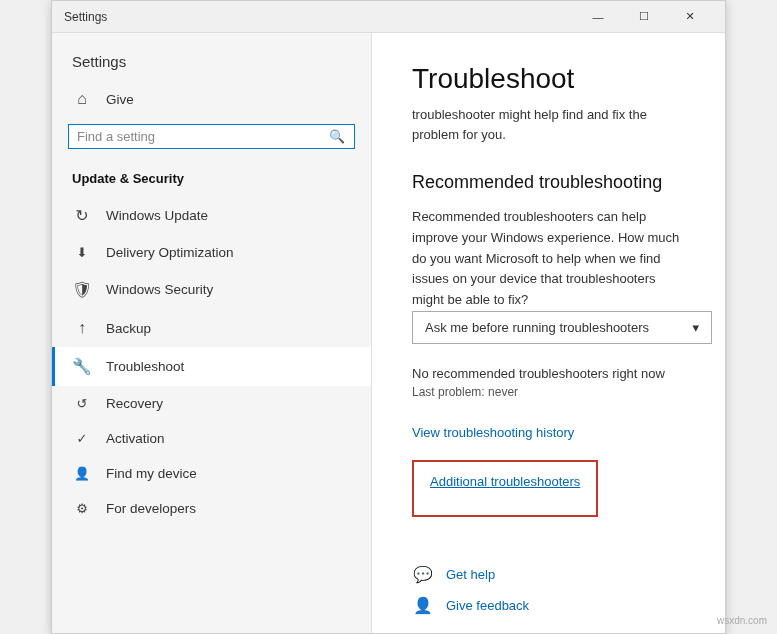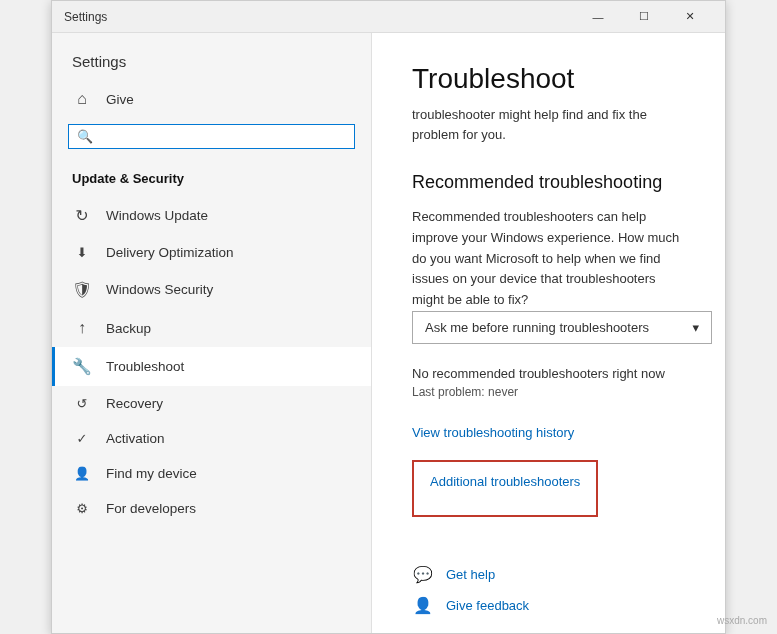--- a/index.html
+++ b/index.html
@@ -233,20 +233,21 @@
 
     <div class="sidebar">
       <div class="sidebar-header">Settings</div>
 
       <div class="sidebar-item">
         <span class="icon">⌂</span>
         <span>Give</span>
       </div>
 
       <div class="search-box">
+        <input type="text" placeholder="Find a setting" style="">
         <button class="search-icon-btn">🔍</button>
       </div>
 
       <div class="sidebar-section-title">Update &amp; Security</div>
 
       <div class="sidebar-item">
         <span class="icon">↻</span>
         <span>Windows Update</span>
       </div>
       <div class="sidebar-item">
@@ -295,21 +296,21 @@
         <span>▾</span>
       </div>
 
       <p class="no-troubleshooters">No recommended troubleshooters right now</p>
       <p class="last-checked">Last problem: never</p>
 
       <a class="link">View troubleshooting history</a>
 
       <div style="margin-bottom: 24px;">
         <div class="additional-link-box">
-          <a class="link" style="margin-bottom:16px;">Additional troubleshooters</a>
+          <a class="link" style="margin-bottom:16px;text-decoration:underline;">Additional troubleshooters</a>
         </div>
       </div>
 
       <div class="help-section">
         <div class="help-item">
           <span class="help-item-icon">💬</span>
           <a class="link" style="margin-bottom:0;">Get help</a>
         </div>
         <div class="help-item">
           <span class="help-item-icon">👤</span>

